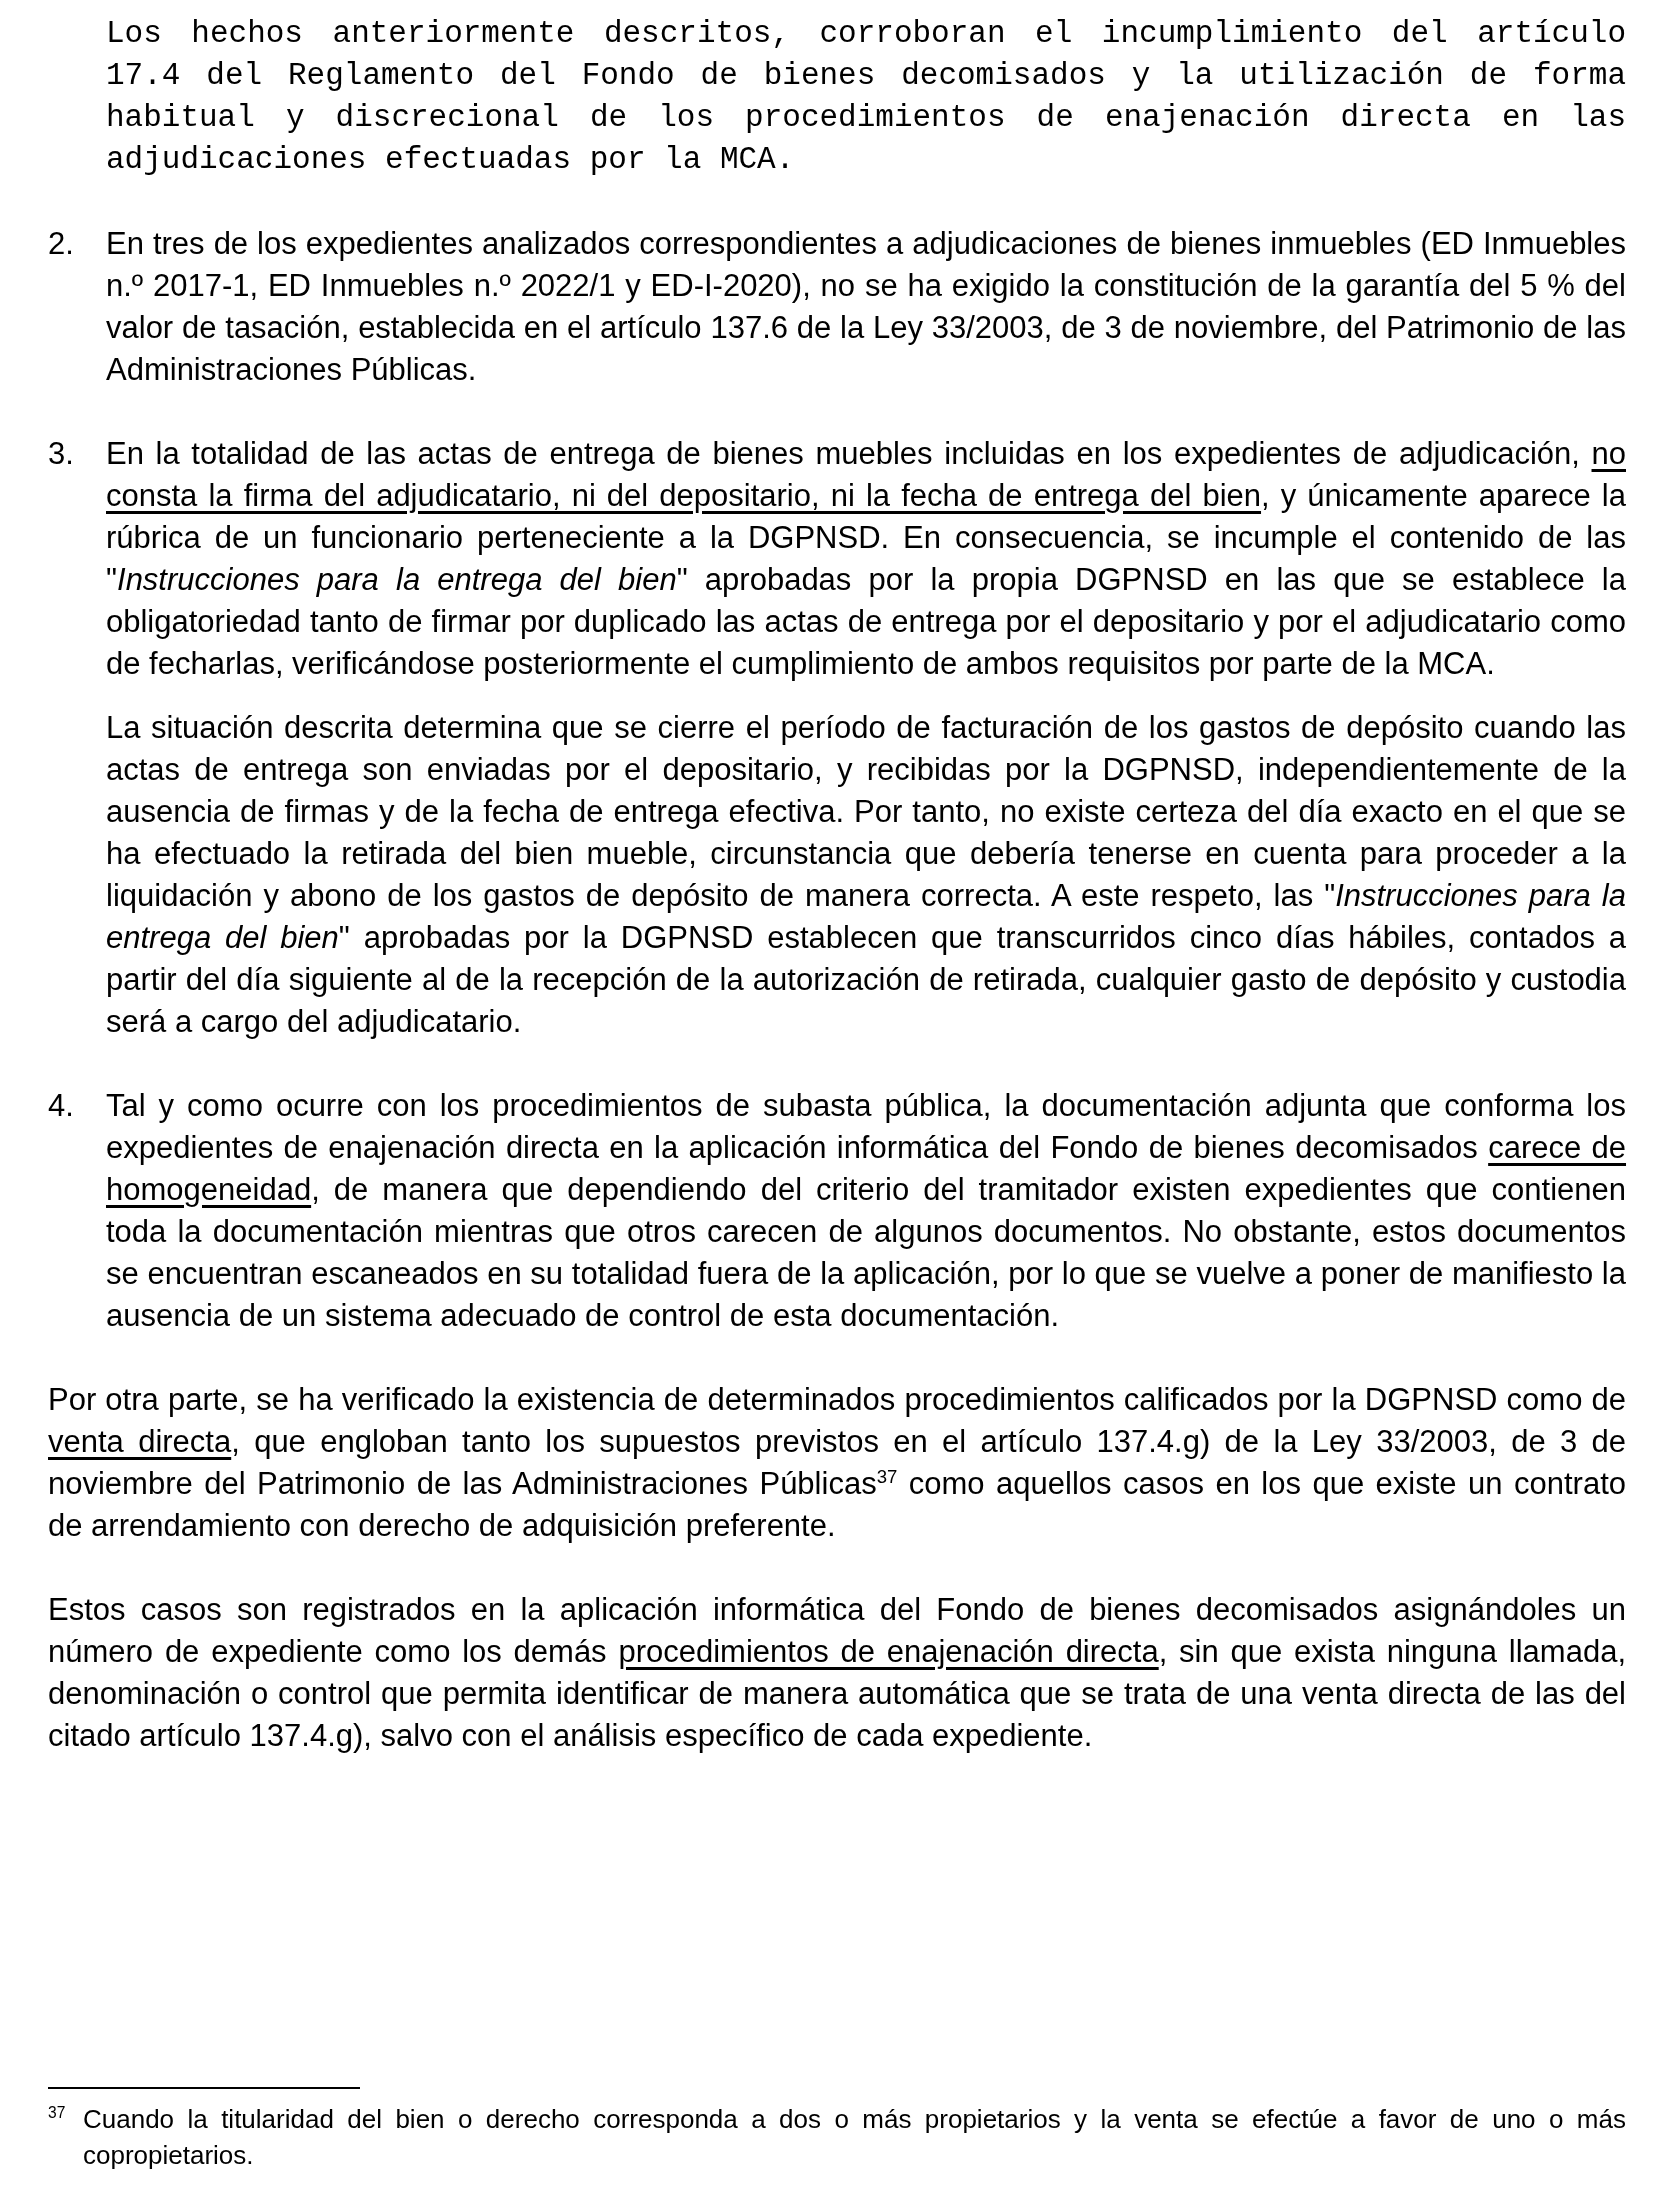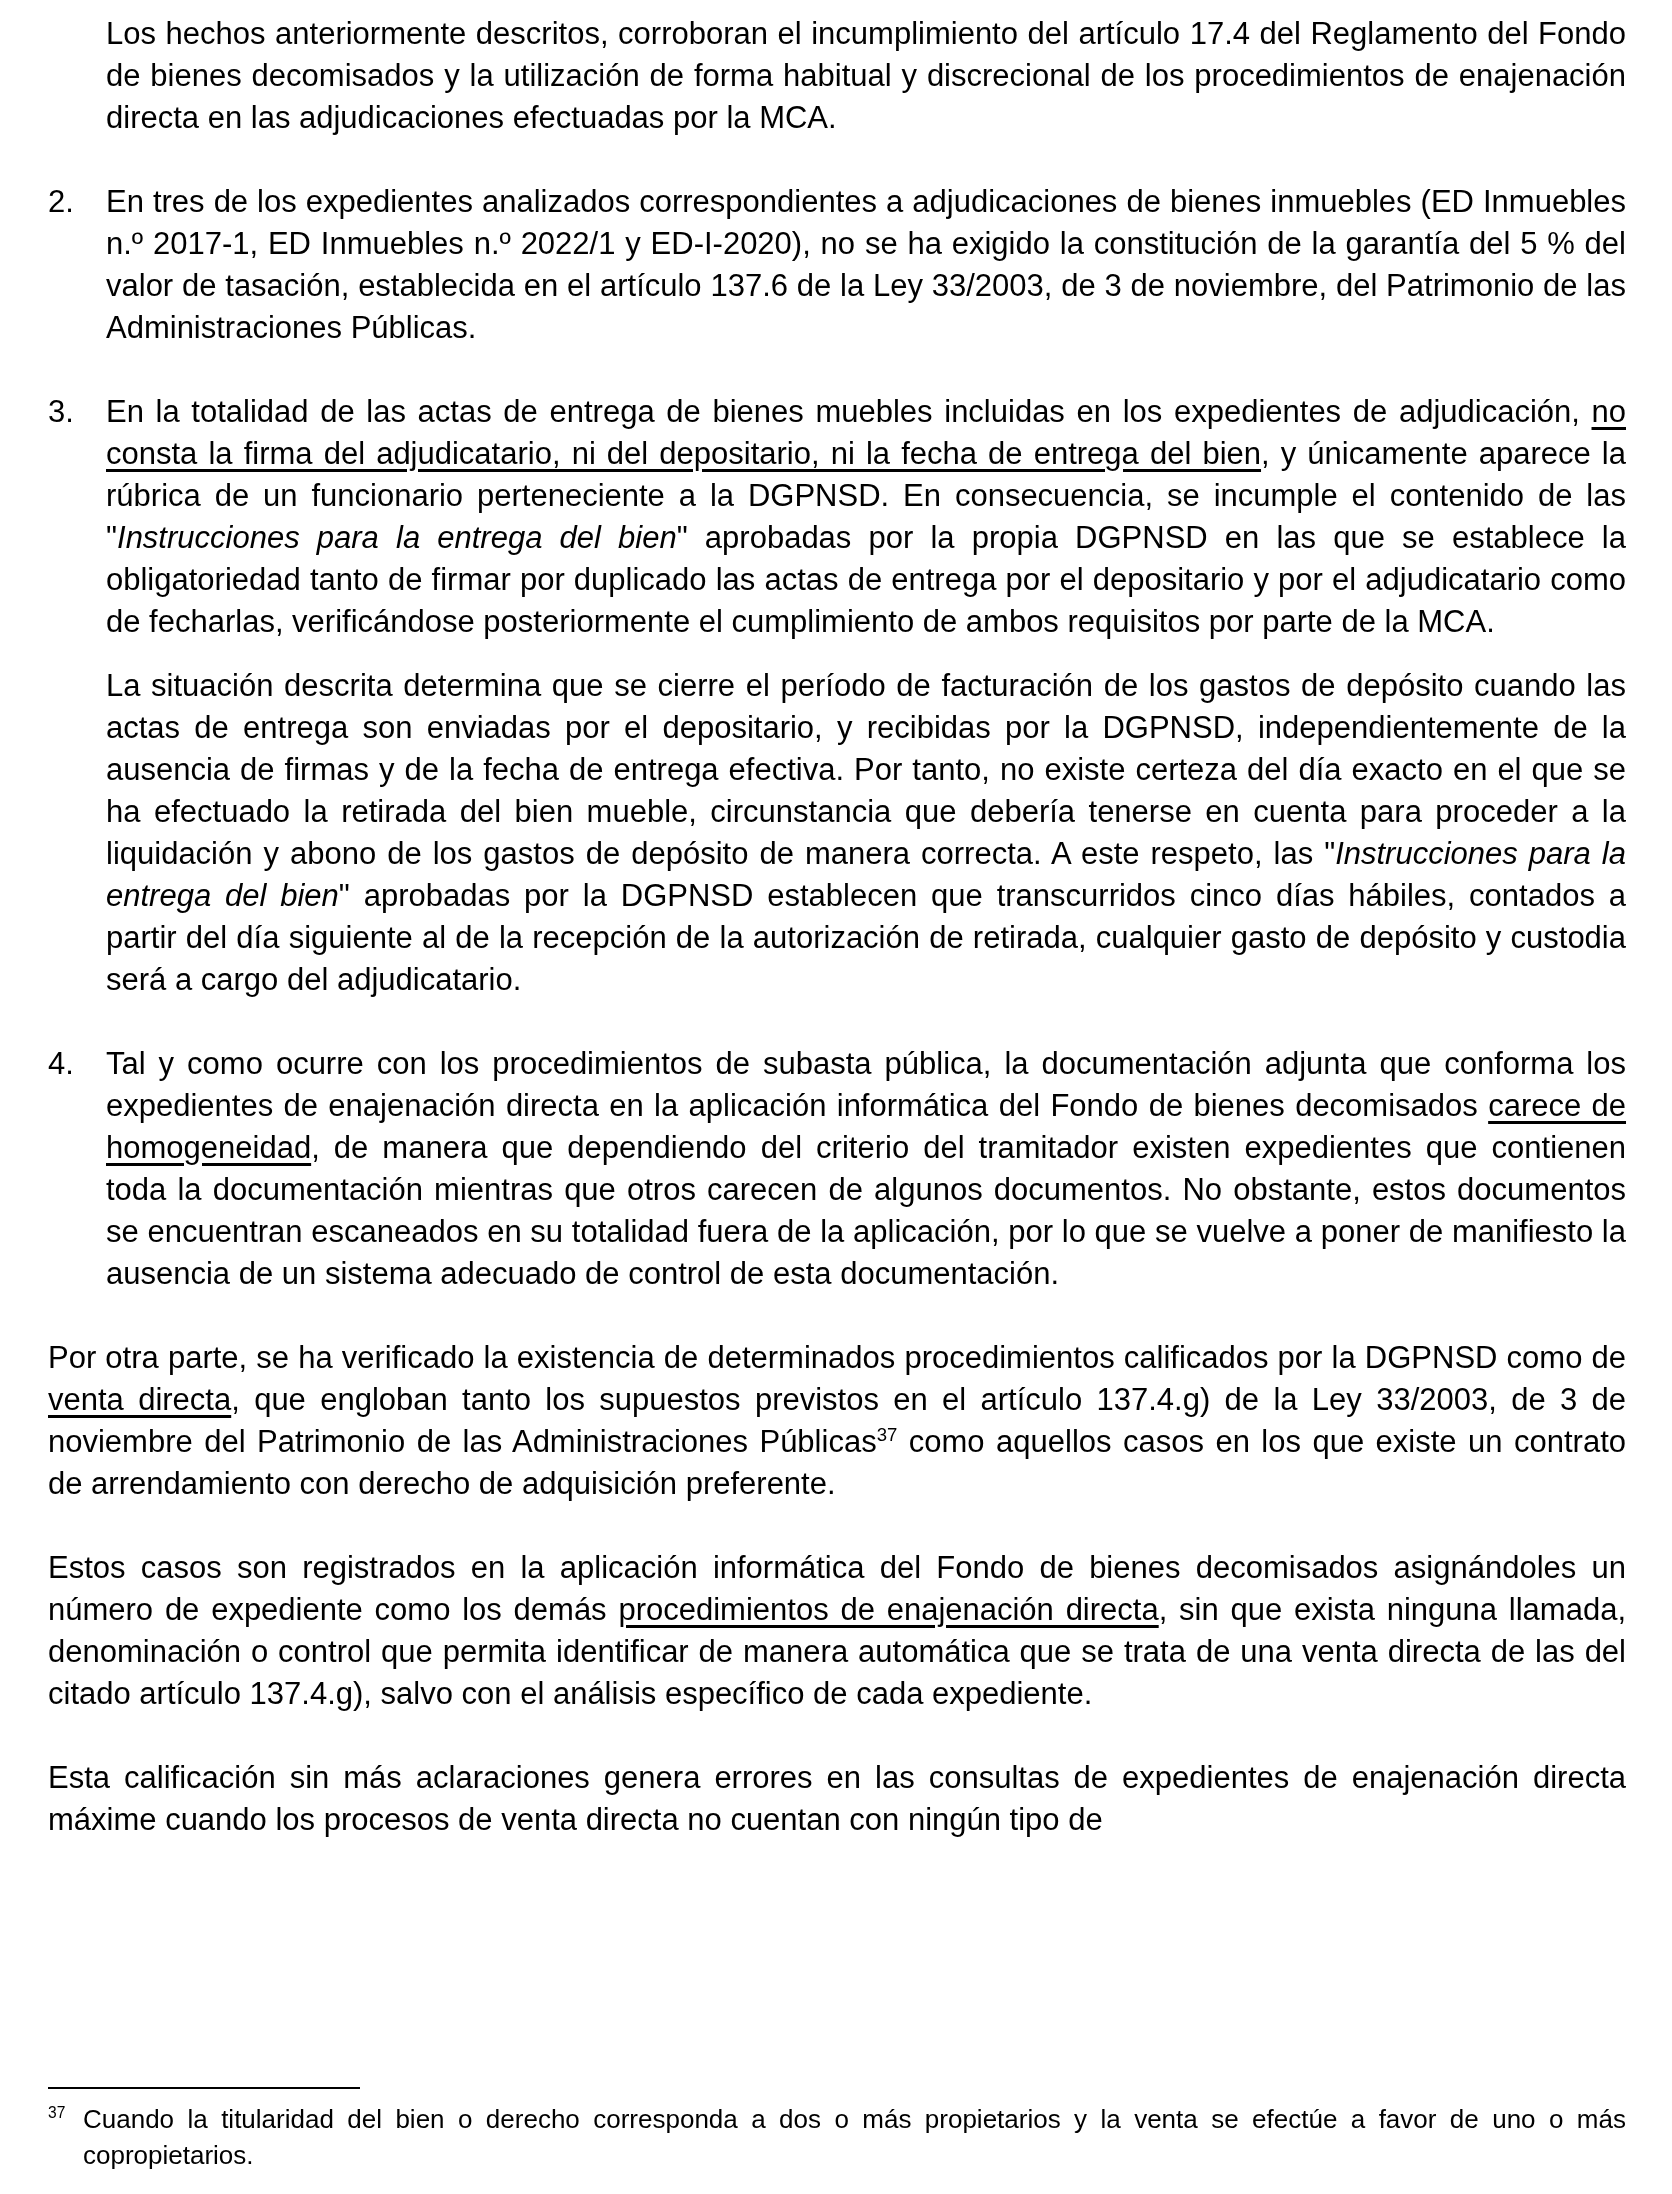--- a/index.html
+++ b/index.html
@@ -12,21 +12,21 @@
     font-family: "Liberation Sans", "DejaVu Sans", sans-serif;
     font-size: 31px;
     line-height: 42px;
     color: #000000;
     padding: 12.6px 47px 0 48px;
   }
   p.body-par {
     text-align: justify;
     margin-bottom: 42px;
   }
-  .indented { margin-left: 58px; }
+  .indented { margin-left: 58px; font-family: Liberation Mono, monospace; }
   .list-item {
     display: flex;
     margin-bottom: 42px;
   }
   .num {
     flex: 0 0 58px;
     width: 58px;
   }
   .li-body { flex: 1; min-width: 0; }
   .li-body p.body-par { margin-bottom: 0; }
@@ -83,21 +83,20 @@
     <span class="num">4.</span>
     <div class="li-body">
       <p class="body-par"><span>Tal y como ocurre con los procedimientos de subasta pública, la documentación adjunta que conforma los expedientes de enajenación directa en la aplicación informática del Fondo de bienes decomisados </span><span class="u">carece de homogeneidad</span><span>, de manera que dependiendo del criterio del tramitador existen expedientes que contienen toda la documentación mientras que otros carecen de algunos documentos. No obstante, estos documentos se encuentran escaneados en su totalidad fuera de la aplicación, por lo que se vuelve a poner de manifiesto la ausencia de un sistema adecuado de control de esta documentación.</span></p>
     </div>
   </div>
 
   <p class="body-par"><span>Por otra parte, se ha verificado la existencia de determinados procedimientos calificados por la DGPNSD como de </span><span class="u">venta directa</span><span>, que engloban tanto los supuestos previstos en el artículo 137.4.g) de la Ley 33/2003, de 3 de noviembre del Patrimonio de las Administraciones Públicas</span><span class="sup">37</span><span> como aquellos casos en los que existe un contrato de arrendamiento con derecho de adquisición preferente.</span></p>
 
   <p class="body-par"><span>Estos casos son registrados en la aplicación informática del Fondo de bienes decomisados asignándoles un número de expediente como los demás </span><span class="u">procedimientos de enajenación directa</span><span>, sin que exista ninguna llamada, denominación o control que permita identificar de manera automática que se trata de una venta directa de las del citado artículo 137.4.g), salvo con el análisis específico de cada expediente.</span></p>
 
-  <p class="body-par"><span>Esta calificación sin más aclaraciones genera errores en las consultas de expedientes de enajenación directa máxime cuando los procesos de venta directa no cuentan con ningún tipo de</span></p>
 
   <div class="footnote-area">
     <div class="fn-rule"></div>
     <div class="footnote">
       <span class="fn-num"><span class="sup">37</span></span>
       <div class="fn-text">Cuando la titularidad del bien o derecho corresponda a dos o más propietarios y la venta se efectúe a favor de uno o más copropietarios.</div>
     </div>
   </div>
 
 </div>

